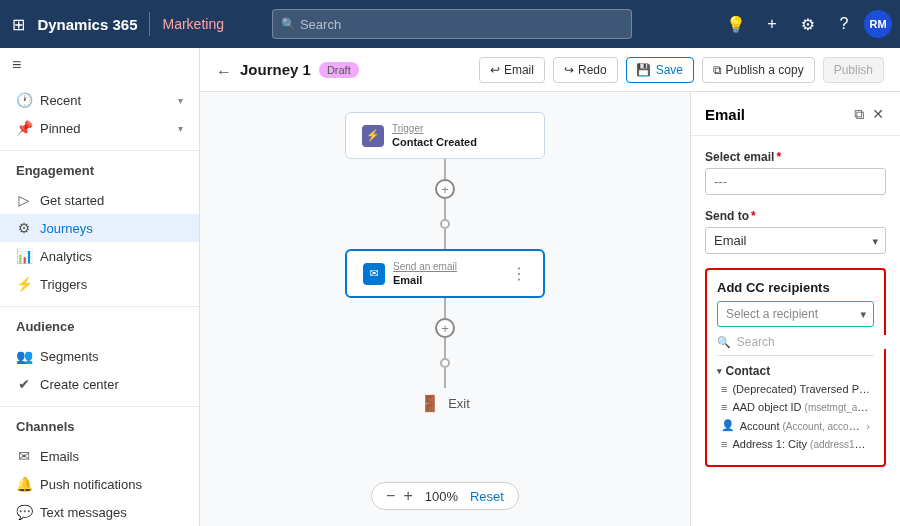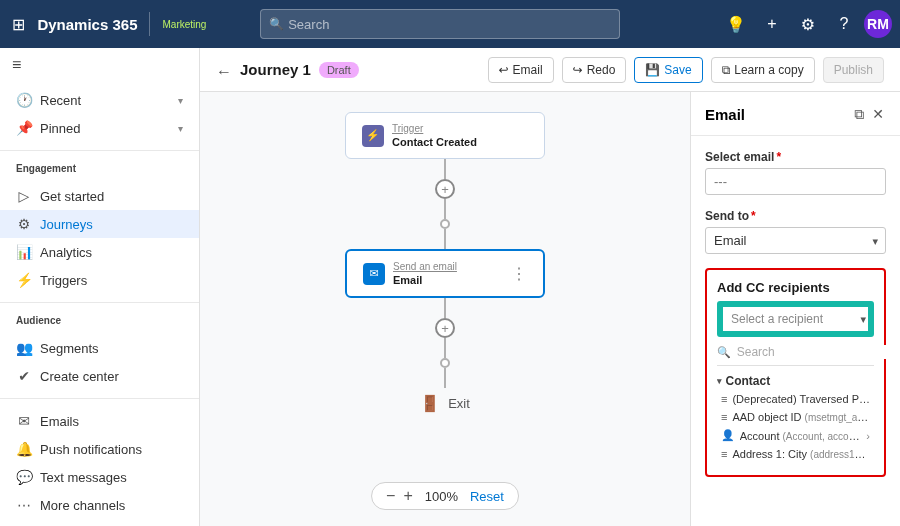--- a/index.html
+++ b/index.html
@@ -12,21 +12,21 @@
       display: flex;
       align-items: center;
       padding: 0 8px;
       gap: 8px;
       color: white;
     }
     .top-nav-grid { color: white; font-size: 16px; cursor: pointer; padding: 4px; }
     .top-nav-brand { display: flex; align-items: flex-start; gap: 6px; }
     .top-nav-brand-name { font-size: 15px; font-weight: 600; color: white; }
     .top-nav-divider { width: 1px; height: 24px; background: rgba(255,255,255,0.3); margin: 0 4px; }
-    .top-nav-module { font-size: 10px; color: #bef264; }
+    .top-nav-module { font-size: 14px; color: #fca5a5; }
     .top-nav-search {
       flex: 1;
       max-width: 360px;
       margin: 0 auto;
       background: rgba(255,255,255,0.15);
       border: 1px solid rgba(255,255,255,0.3);
       border-radius: 4px;
       display: flex;
       align-items: center;
       padding: 0 8px;
@@ -44,23 +44,23 @@
     .top-nav-search input::placeholder { color: rgba(255,255,255,0.6); }
     .top-nav-icons { display: flex; align-items: center; gap: 4px; margin-left: auto; }
     .top-nav-icon-btn {
       width: 32px; height: 32px;
       display: flex; align-items: center; justify-content: center;
       color: white; font-size: 16px; cursor: pointer; border-radius: 4px;
     }
     .avatar-circle {
       width: 28px; height: 28px;
       border-radius: 50%;
-      background: #6d28d9;
+      background: #1d4ed8;
       display: flex; align-items: center; justify-content: center;
-      color: white; font-size: 14px; font-weight: 600; cursor: pointer;
+      color: white; font-size: 11px; font-weight: 600; cursor: pointer;
     }
 
     
     .main-layout { display: flex; height: calc(526px - 48px); }
 
     
     .sidebar {
       width: 200px;
       background: white;
       border-right: 1px solid #e0e0e0;
@@ -79,21 +79,21 @@
       padding: 6px 16px;
       cursor: pointer;
       color: #333;
       font-size: 13px;
     }
     .sidebar-item.active { background: #e8f0fe; color: #0078d4; }
     .sidebar-item .icon { font-size: 14px; width: 16px; text-align: center; color: #555; }
     .sidebar-item .chevron { margin-left: auto; font-size: 10px; color: #888; }
     .sidebar-group-title {
       padding: 8px 16px 4px;
-      font-size: 10px;
+      font-size: 13px;
       font-weight: 600;
       color: #444;
       text-transform: none;
     }
     .sidebar-divider { height: 1px; background: #e8e8e8; margin: 4px 0; }
 
     
     .content-area { flex: 1; display: flex; flex-direction: column; overflow: hidden; }
 
     
@@ -267,21 +267,21 @@
       padding: 10px;
       background: white;
     }
     .cc-title { font-size: 13px; font-weight: 600; color: #1a1a1a; margin-bottom: 6px; }
     .cc-desc { font-size: 11px; color: #555; line-height: 1.4; margin-bottom: 8px; }
     .cc-desc a { color: #0078d4; text-decoration: none; }
     .cc-select-wrapper { position: relative; margin-bottom: 8px; }
     .cc-select {
       width: 100%;
       padding: 5px 8px;
-      border: 6px solid #14b8a6;
+      border: 1px solid #14b8a6;
       border-radius: 3px;
       font-size: 12px;
       color: #888;
       background: white;
       appearance: none;
       cursor: pointer;
     }
     .cc-select-wrapper::after {
       content: '▾';
       position: absolute; right: 8px; top: 50%; transform: translateY(-50%);
@@ -385,20 +385,21 @@
         <span class="icon">👥</span>
         <span>Segments</span>
       </div>
       <div class="sidebar-item">
         <span class="icon">✔</span>
         <span>Create center</span>
       </div>
     </div>
 
     <div class="sidebar-divider"></div>
+    <div class="sidebar-group-title">Channels</div>
     <div class="sidebar-section">
       <div class="sidebar-item">
         <span class="icon">✉</span>
         <span>Emails</span>
       </div>
       <div class="sidebar-item">
         <span class="icon">🔔</span>
         <span>Push notifications</span>
       </div>
       <div class="sidebar-item">
@@ -427,21 +428,21 @@
       <button class="toolbar-btn">
         <span>↪</span>
         <span>Redo</span>
       </button>
       <button class="toolbar-btn primary">
         <span>💾</span>
         <span>Save</span>
       </button>
       <button class="toolbar-btn">
         <span>⧉</span>
-        <span>Learn a copy</span>
+        <span>Publish a copy</span>
       </button>
       <button class="toolbar-btn publish-btn">
         <span>Publish</span>
       </button>
     </div>
 
     <div class="canvas-area">
 
       <div class="canvas-main">
         <div class="canvas-content">

